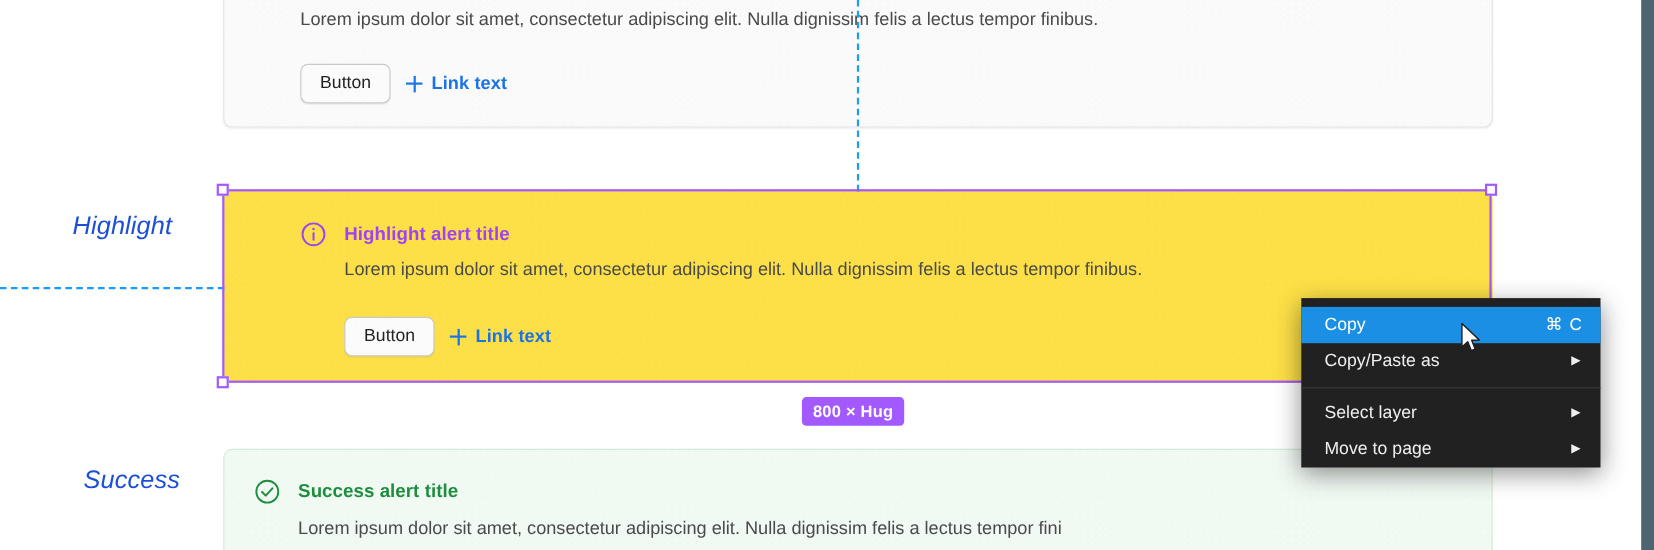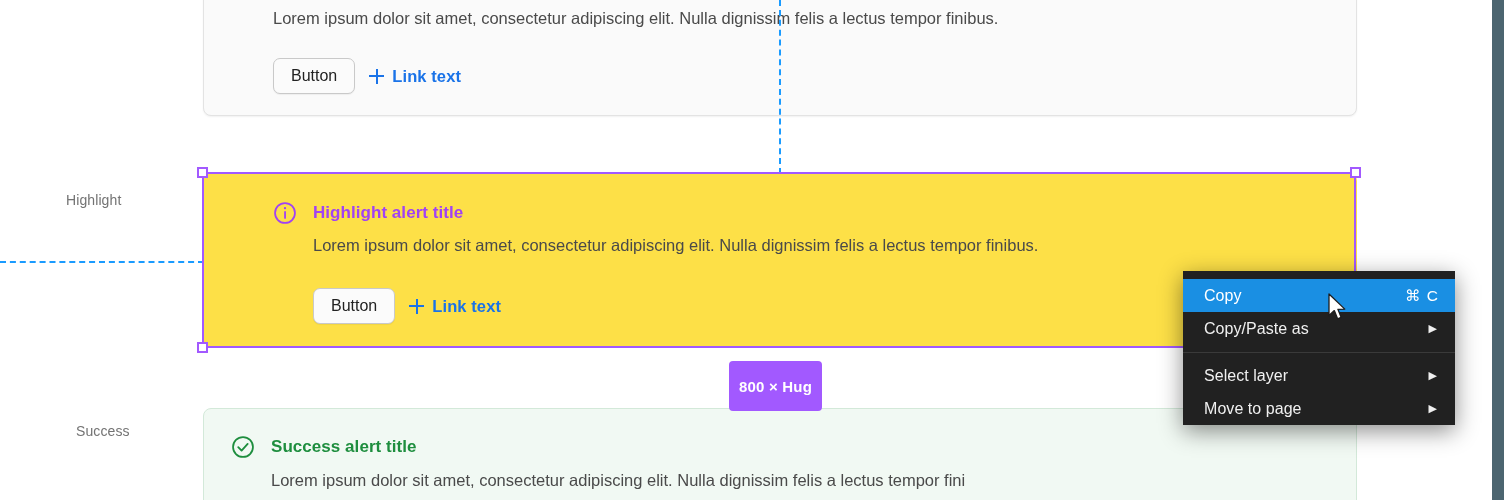--- a/index.html
+++ b/index.html
@@ -28,24 +28,25 @@
     top: 0;
     right: 0;
     width: 12px;
     height: 500px;
     background: #4c6570;
   }
 
   
   .row-label {
     position: absolute;
-    font-size: 14px;
-    color: #737373;
+    font-size: 23px;
+    color: #1d4ed8;
     letter-spacing: .1px;
     white-space: nowrap;
+    font-style: italic;
   }
   .row-label.highlight { left: 66px;  top: 192px; }
   .row-label.success   { left: 76px;  top: 423px; }
 
   
   .alert {
     position: absolute;
     box-sizing: border-box;
     border-radius: 8px;
   }
@@ -178,21 +179,21 @@
   .sel-handle.tl { left: 197px;  top: 167px; }
   .sel-handle.tr { left: 1350px; top: 167px; }
   .sel-handle.bl { left: 197px;  top: 342px; }
   .sel-handle.br { left: 1350px; top: 342px; }
 
   .size-badge {
     position: absolute;
     left: 729px;
     top: 361px;
     height: 26px;
-    padding: 12px 10px;
+    padding: 0 10px;
     display: flex;
     align-items: center;
     background: #a259ff;
     color: #ffffff;
     font-size: 15px;
     font-weight: bold;
     border-radius: 4px;
     letter-spacing: .2px;
     white-space: nowrap;
   }

